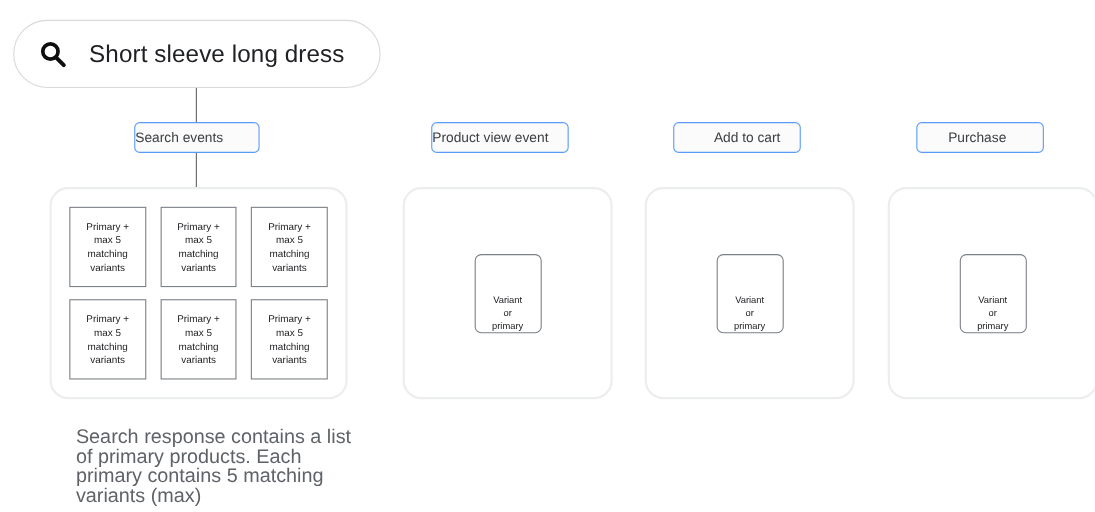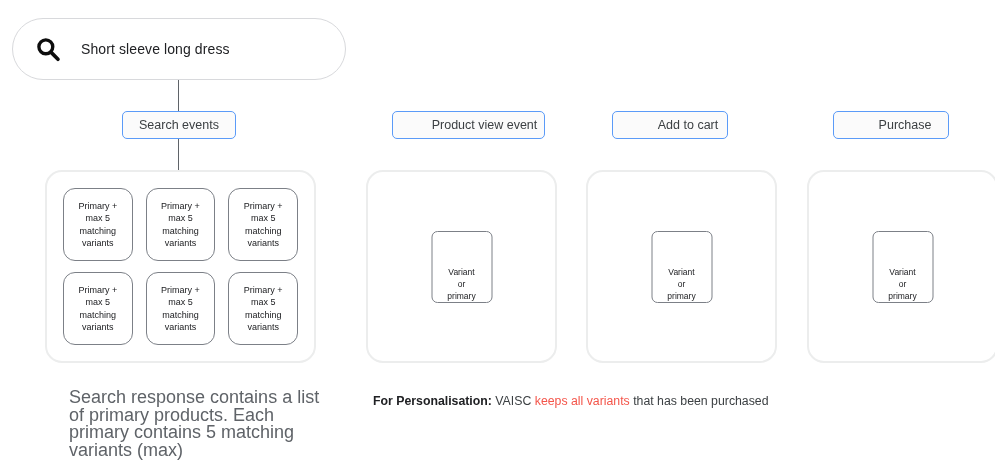--- a/index.html
+++ b/index.html
@@ -32,21 +32,21 @@
     padding-left: 22px;
   }
   #search-bar .magnifier {
     width: 26px;
     height: 26px;
     flex: 0 0 auto;
     display: block;
   }
   #search-bar .query {
     margin-left: 20px;
-    font-size: 14px;
+    font-size: 22px;
     color: #202124;
     letter-spacing: 0.1px;
     white-space: nowrap;
   }
 
   
   .connector {
     position: absolute;
     width: 1.4px;
     background: #5f6368;
@@ -57,28 +57,28 @@
   
   .badge {
     position: absolute;
     box-sizing: border-box;
     height: 28px;
     border: 1.3px solid #5b9bf8;
     border-radius: 5px;
     background: #fbfbfb;
     display: flex;
     align-items: center;
-    justify-content: center;
+    justify-content: flex-start;
     font-size: 12.5px;
     color: #3c4043;
     white-space: nowrap;
     z-index: 2;
   }
   #badge-search-events  { left: 122px; top: 111px; width: 114px; }
-  #badge-product-view   { left: 392px; top: 111px; width: 153px; padding-left: 32px; }
+  #badge-product-view   { left: 392px; top: 111px; width: 125px; }
   #badge-add-to-cart    { left: 612px; top: 111px; width: 116px; padding-left: 36px; }
   #badge-purchase       { left: 833px; top: 111px; width: 116px; padding-left: 28px; }
 
   
   .container-card {
     position: absolute;
     box-sizing: border-box;
     top: 170px;
     height: 193px;
     border: 2px solid #eceded;
@@ -98,21 +98,21 @@
     right: 16px;
     bottom: 16px;
     display: grid;
     grid-template-columns: repeat(3, 1fr);
     grid-template-rows: repeat(2, 1fr);
     gap: 11px 13px;
   }
   .primary-card {
     box-sizing: border-box;
     border: 1.2px solid #7c8087;
-    border-radius: 12px;
+    border-radius: 0;
     background: #ffffff;
     display: flex;
     flex-direction: column;
     align-items: center;
     justify-content: center;
     font-size: 9px;
     line-height: 12.2px;
     color: #202124;
     text-align: center;
   }
@@ -252,14 +252,13 @@
   <div class="variant-card">
       <div>Variant</div>
       <div>or</div>
       <div>primary</div>
     </div>
 </div>
 
 <div id="caption-left">Search response contains a list of primary products. Each primary contains 5 matching variants (max)</div>
 
 <div id="notes">
-  <div class="note-line"><b>For Personalisation:</b><span> VAISC </span><span class="hl">keeps all variants</span><span> that has been purchased</span></div>
 </div>
 
 </body></html>

